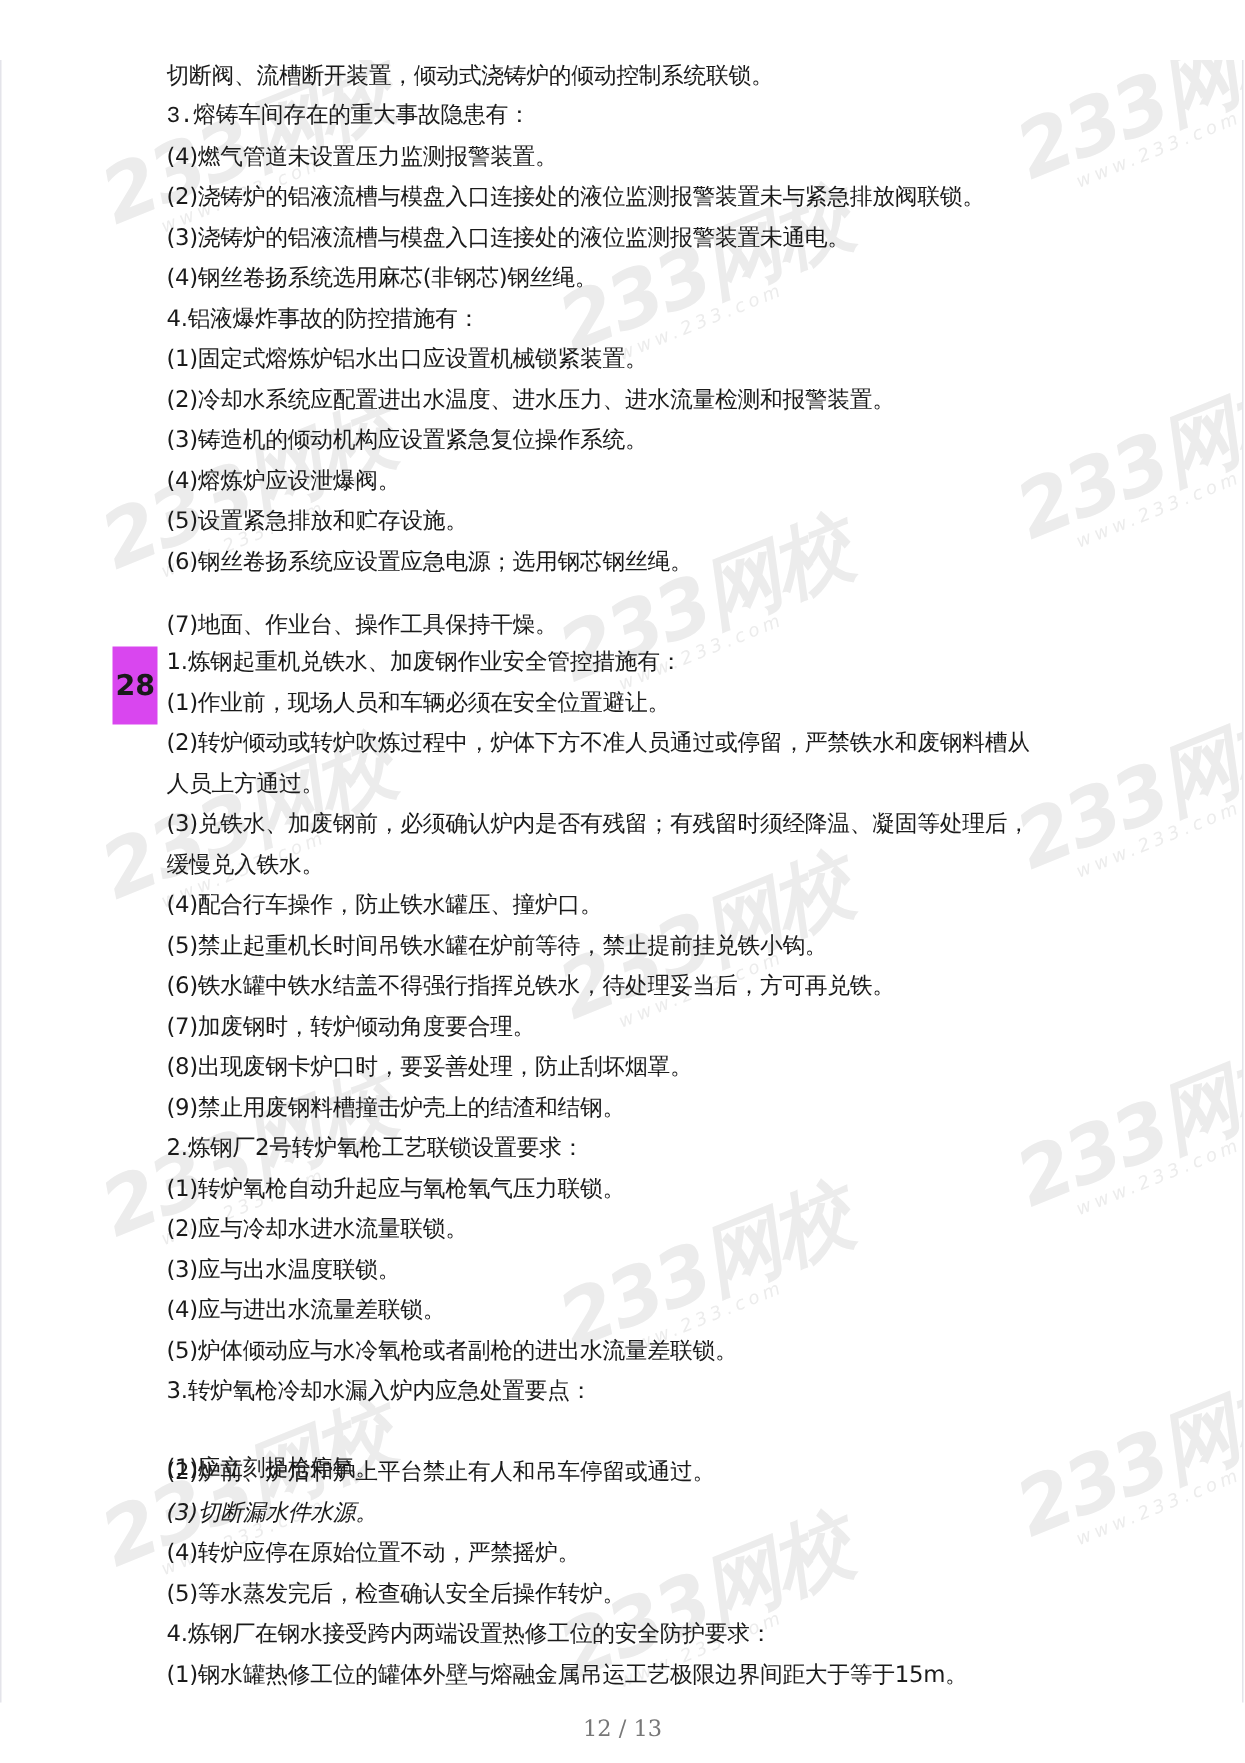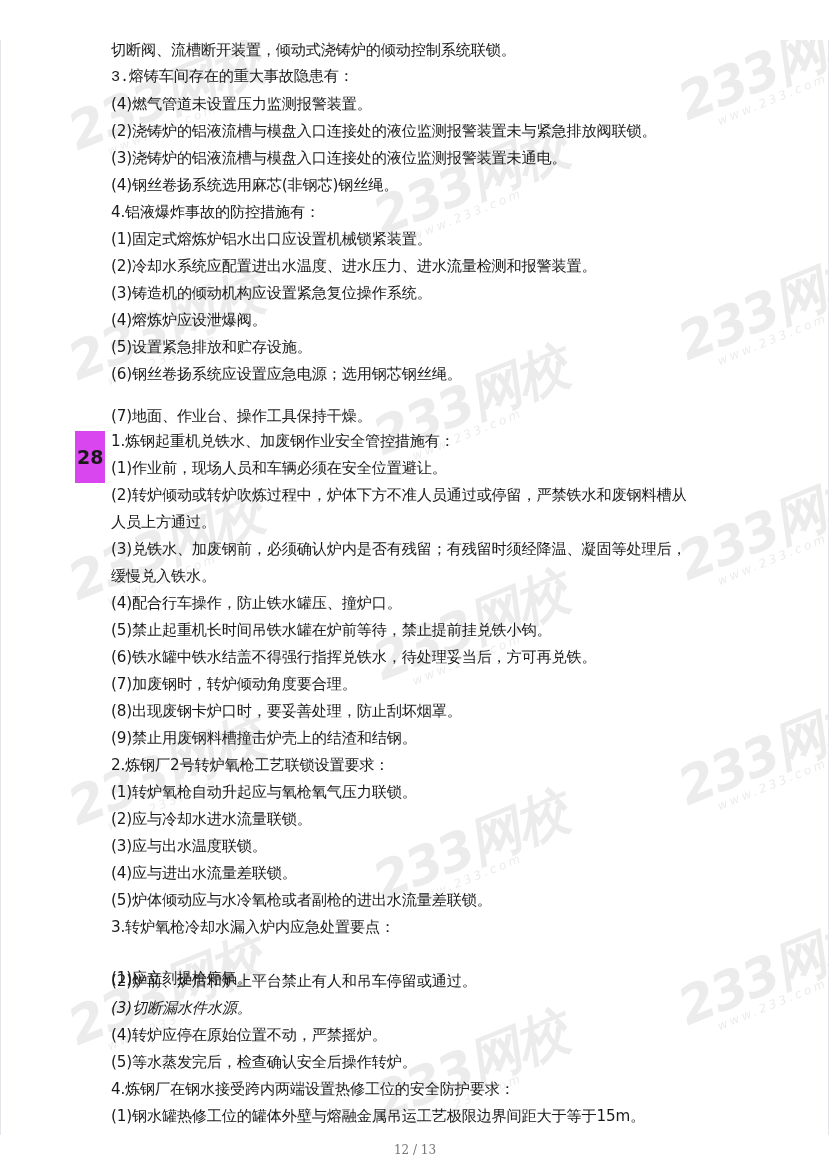--- a/index.html
+++ b/index.html
@@ -76,21 +76,21 @@
     background: #d946ef;
     padding: 16px 2px;
   }
   .footer {
     position: absolute;
     top: 1143px;
     left: 0;
     width: 100%;
     text-align: center;
     font-family: "DejaVu Serif", "Liberation Serif", serif;
-    font-size: 12px;
+    font-size: 15px;
     color: #777777;
   }
 </style>
 </head>
 <body>
 
 <div class="page">
 
   <div class="watermark" style="left:60px; top:70px;">
     <span class="wm-big">233网校</span>

